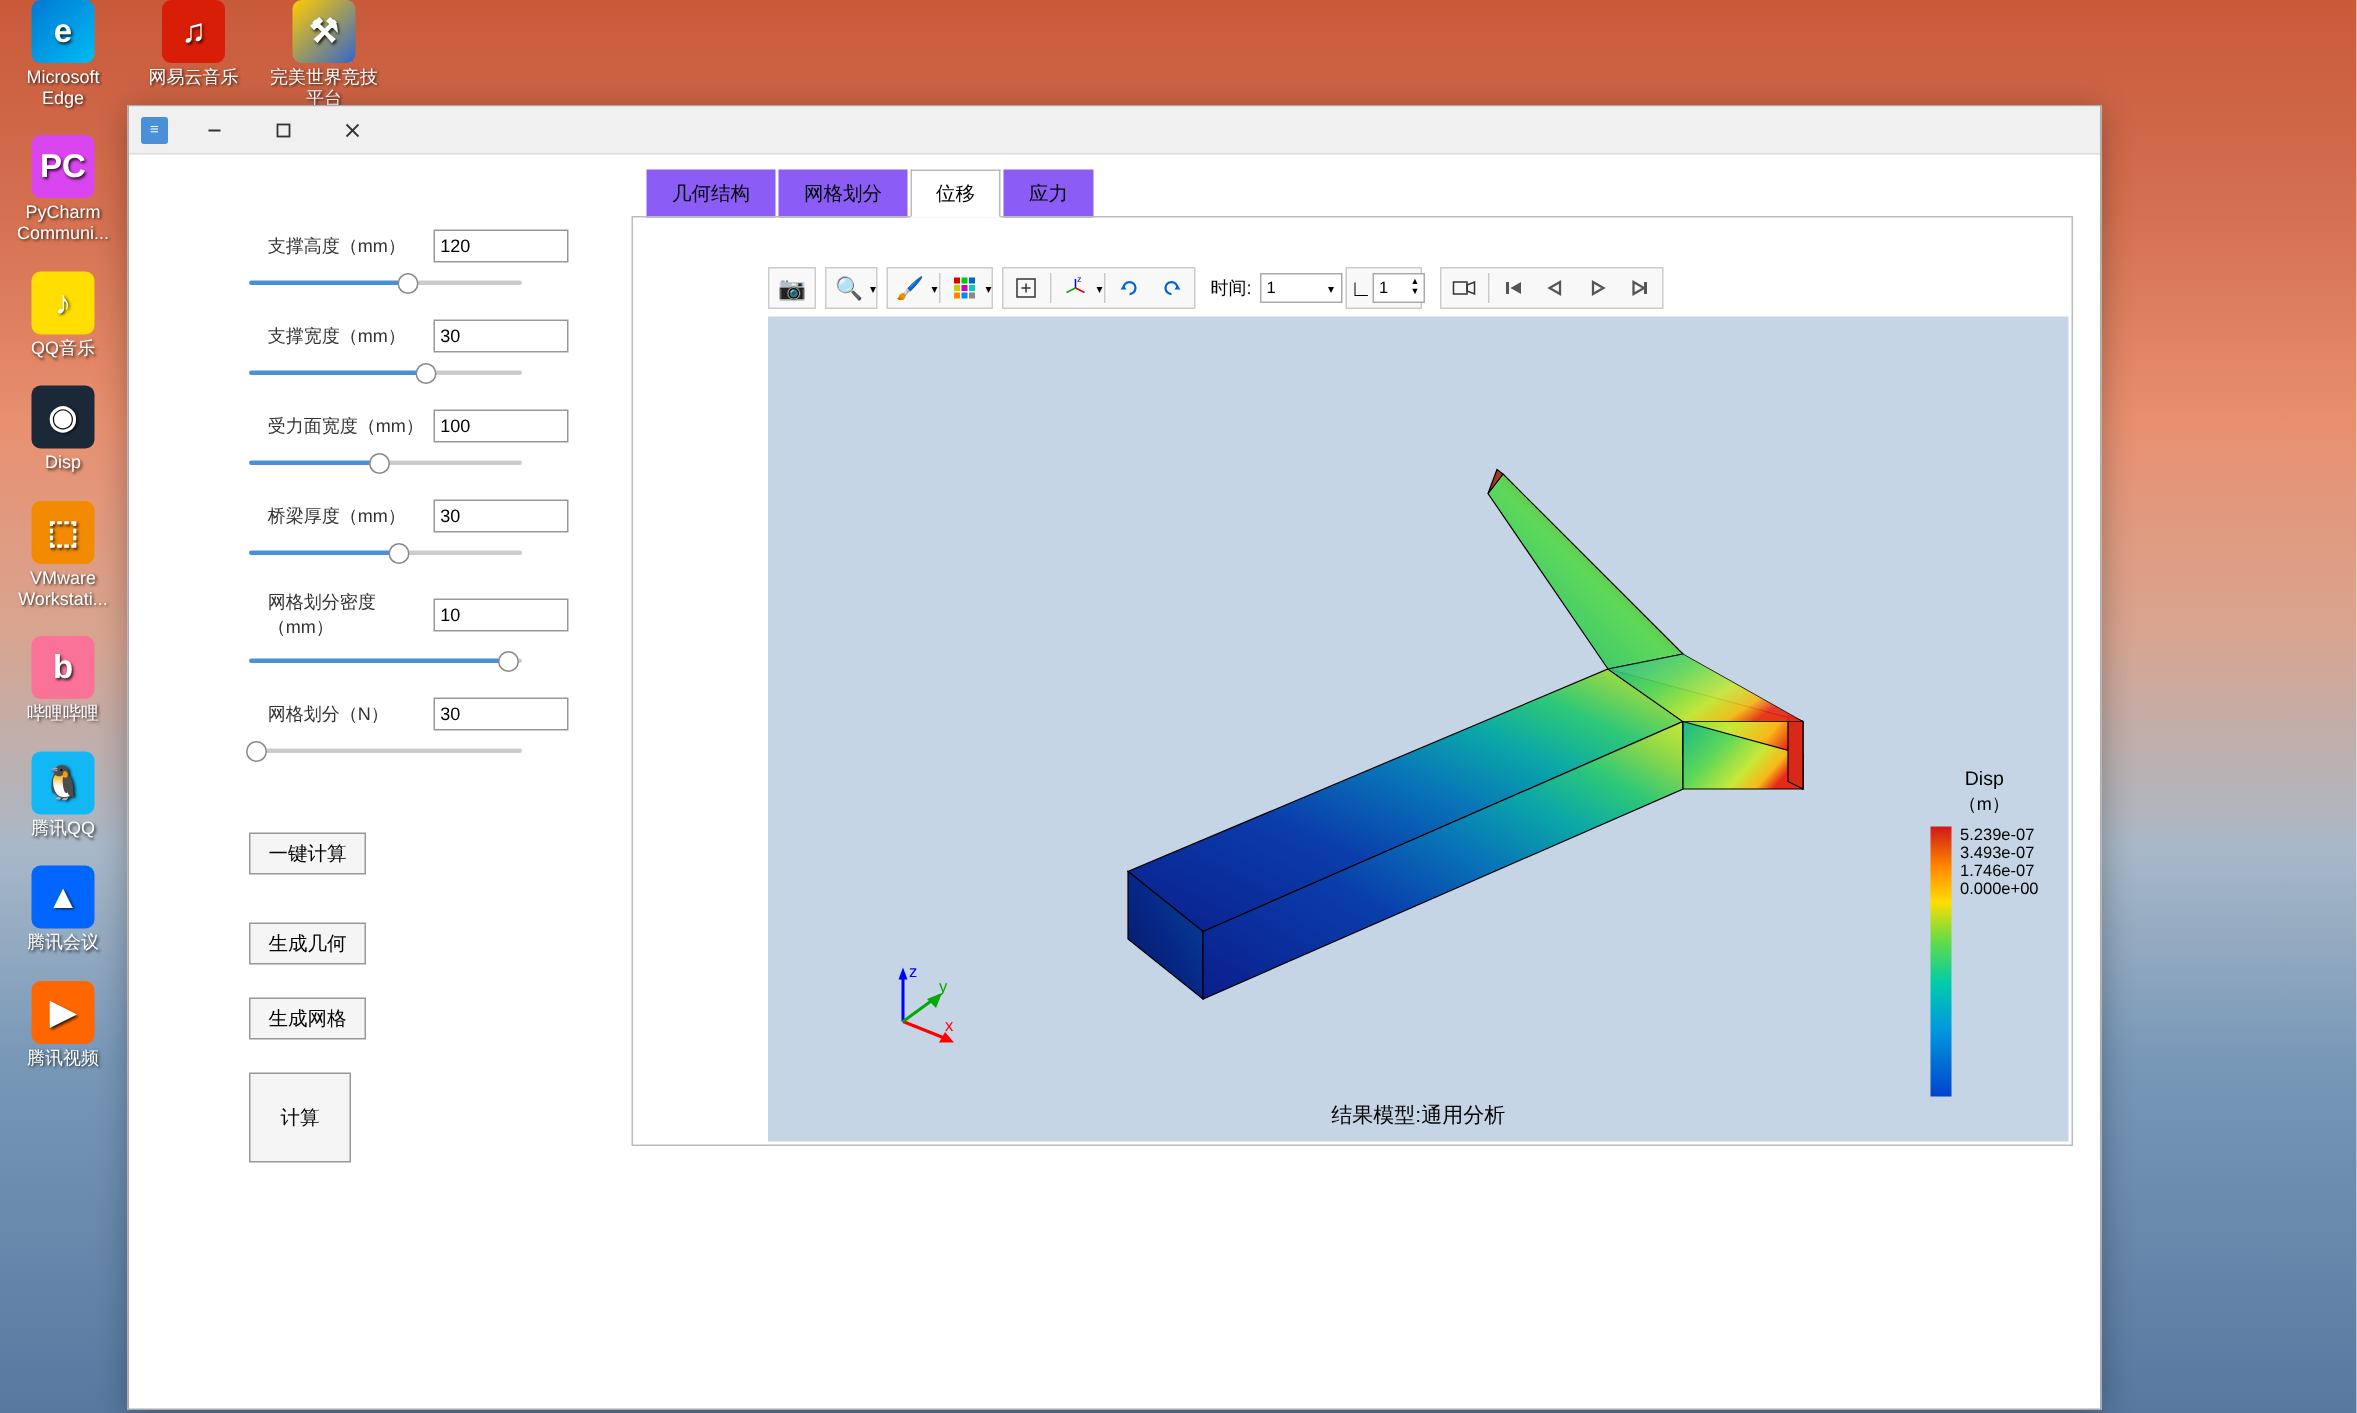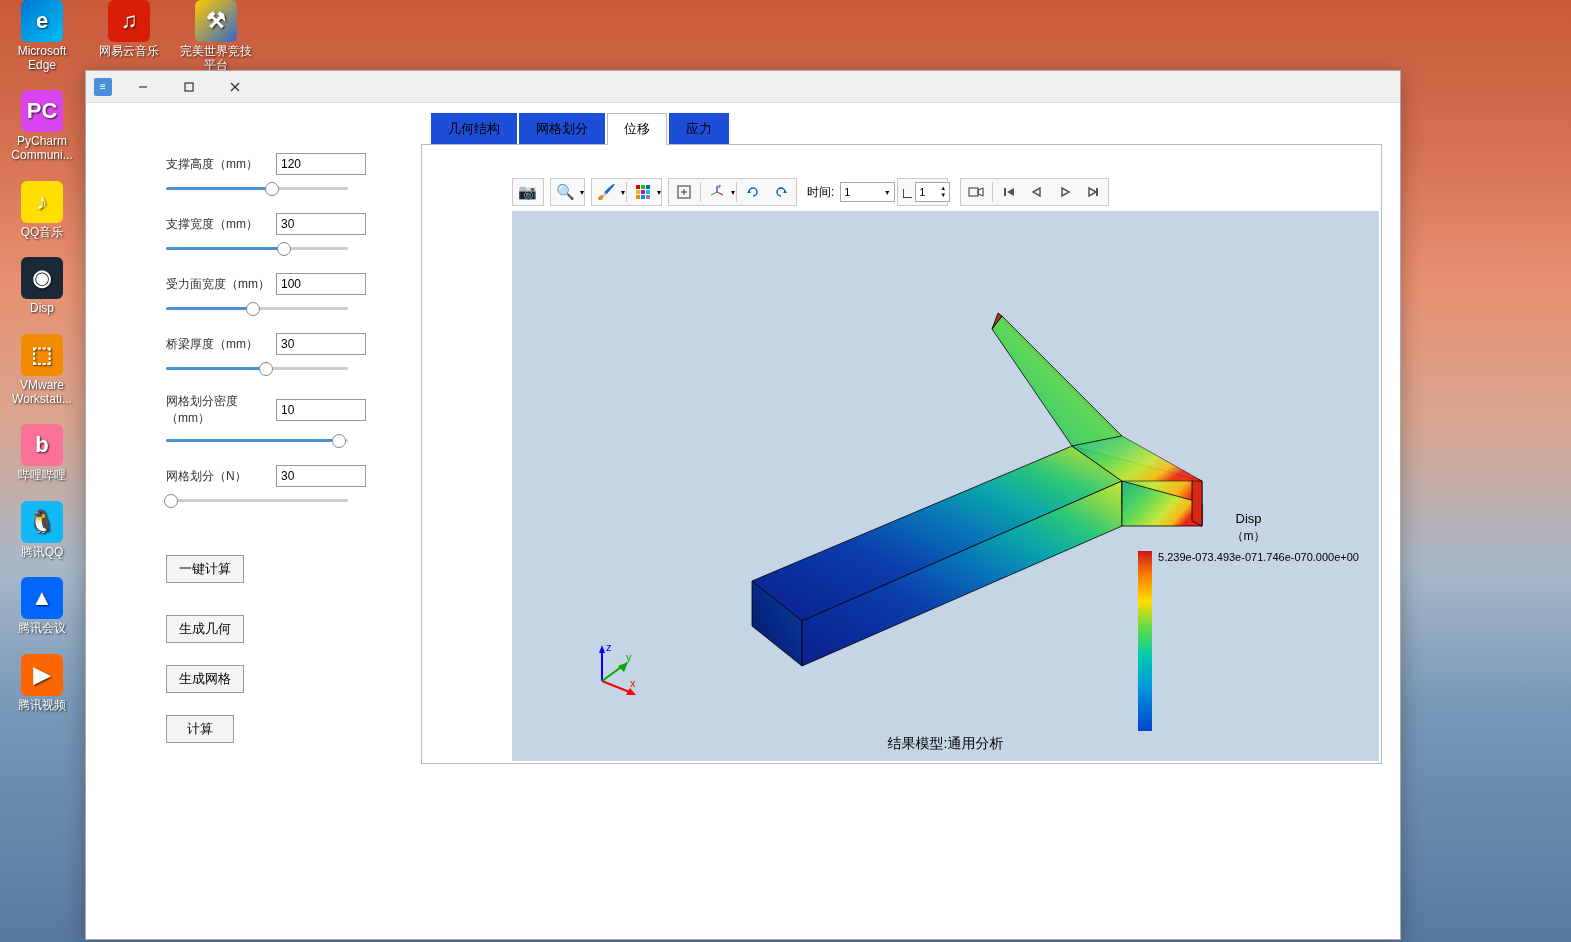--- a/index.html
+++ b/index.html
@@ -100,20 +100,21 @@
   height: calc(100% - 32px);
 }
 .left-panel {
   width: 335px;
   padding: 50px 30px 20px 80px;
 }
 .param-row {
   display: flex;
   align-items: center;
   margin-bottom: 4px;
+  justify-content: center;
 }
 .param-label {
   width: 110px;
   font-size: 12px;
   color: #333;
   text-align: left;
 }
 .param-input {
   width: 90px;
   height: 22px;
@@ -168,21 +169,21 @@
 .tabs {
   display: flex;
   margin-bottom: 0;
   margin-left: 10px;
 }
 .tab {
   padding: 6px 16px;
   font-size: 13px;
   border: 1px solid transparent;
   cursor: pointer;
-  background: #1d4ed8;
+  background: #8b5cf6;
   margin-right: 2px;
 }
 .tab.active {
   background: white;
   border: 1px solid #bbb;
   border-bottom: 1px solid white;
   position: relative;
   z-index: 2;
 }
 .viewer-frame {
@@ -287,21 +288,21 @@
   display: flex;
   align-items: flex-start;
 }
 .legend-bar {
   width: 14px;
   height: 180px;
   background: linear-gradient(180deg, #d01818 0%, #ff8800 15%, #ffdd00 28%, #66dd44 42%, #00ccaa 58%, #0099dd 75%, #0044cc 100%);
 }
 .legend-ticks {
   display: flex;
-  flex-direction: row;
+  flex-direction: column;
   justify-content: flex-start;
   height: 180px;
   margin-left: 6px;
   font-size: 11px;
   text-align: left;
 }
 
 .result-label {
   position: absolute;
   bottom: 8px;
@@ -451,21 +452,21 @@
               <div class="slider-thumb"></div>
     </div>
           </div>
         </div>
 
       <div style="height:30px"></div>
       <button class="action-button">一键计算</button><br>
       <div style="height:10px"></div>
       <button class="action-button">生成几何</button><br>
       <button class="action-button">生成网格</button><br>
-      <button class="action-button" style="padding:4px 20px">计算</button>
+      <button class="action-button" style="padding:20px 20px">计算</button>
     </div>
 
     <div class="right-panel">
       <div class="tabs" id="tabs-container">
           <div class="tab">几何结构</div>
           <div class="tab">网格划分</div>
           <div class="tab active">位移</div>
           <div class="tab">应力</div>
         </div>
 

